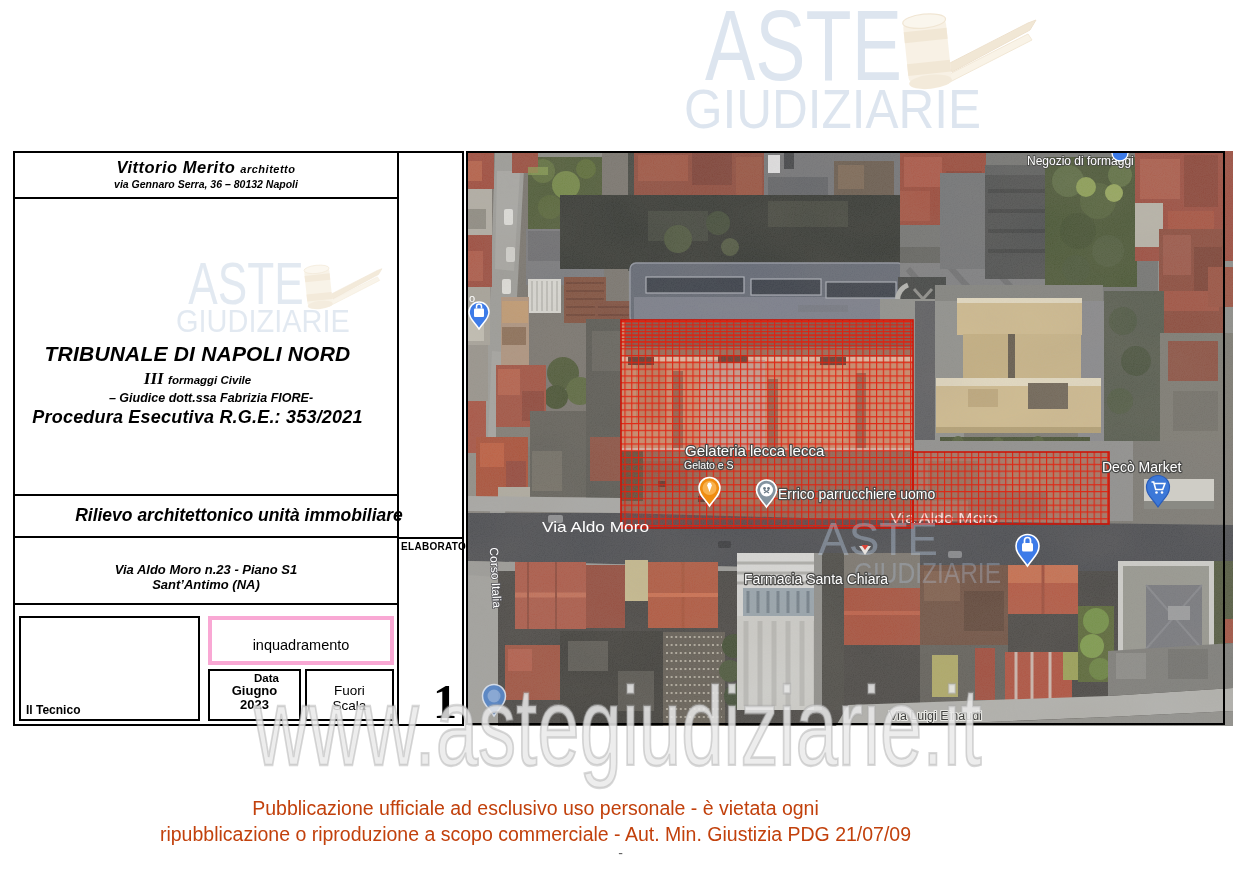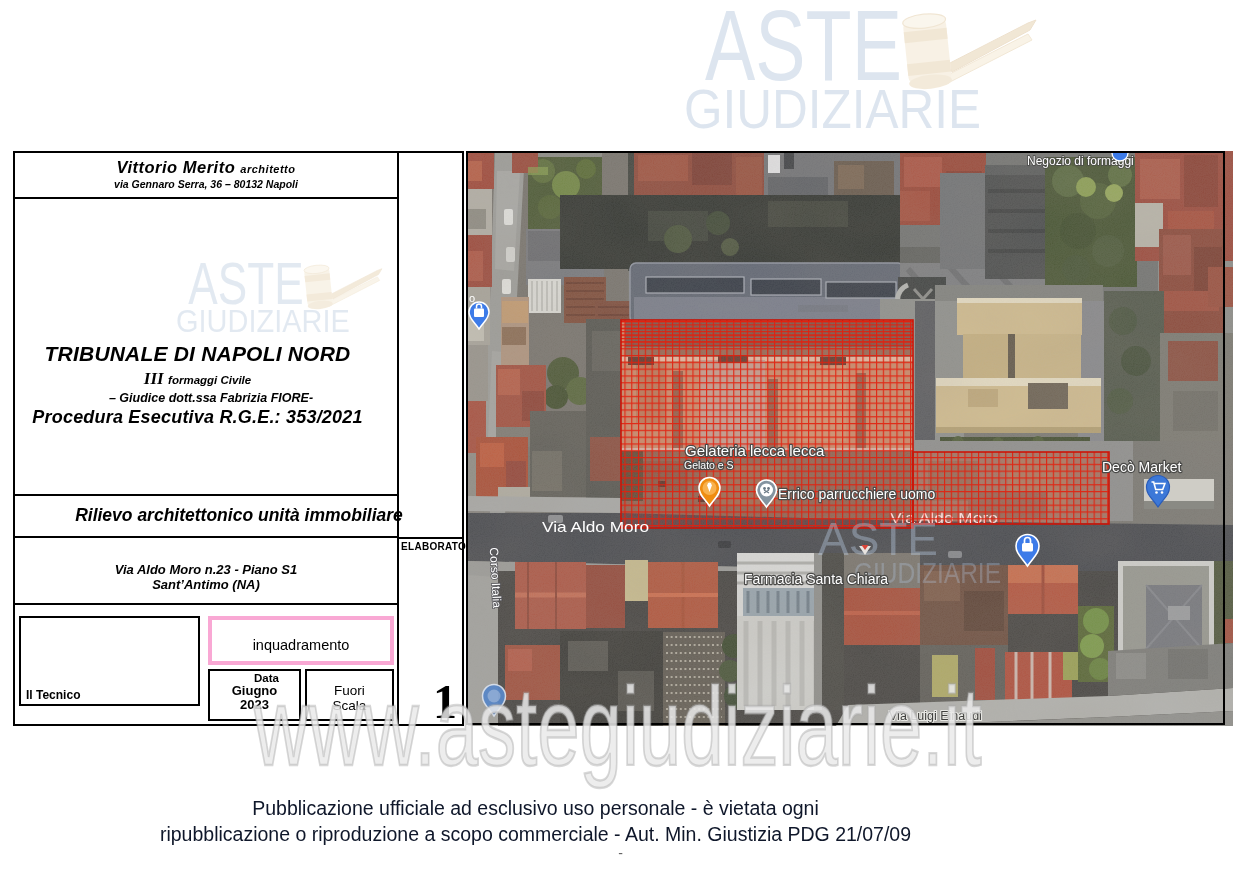--- a/index.html
+++ b/index.html
@@ -69,21 +69,21 @@
   <div class="bi" style="font-size:12.5px;margin-top:2px;padding-left:27px;">– Giudice dott.ssa Fabrizia FIORE-</div>
   <div class="bi" style="font-size:18px;margin-top:2px;letter-spacing:0.2px;">Procedura Esecutiva R.G.E.: 353/2021</div>
 </div>
 
 <div class="abs ctr bi" style="left:15px;top:505px;width:382px;font-size:17.5px;padding-left:33px;">Rilievo architettonico unità immobiliare</div>
 
 <div class="abs ctr bi" style="left:15px;top:562px;width:382px;font-size:13px;line-height:15px;">Via Aldo Moro n.23 - Piano S1<br>Sant’Antimo (NA)</div>
 
 <div class="abs" style="left:401px;top:541px;width:62px;font-size:10px;font-weight:bold;letter-spacing:0.3px;">ELABORATO</div>
 
-<div class="abs" style="left:19px;top:616px;width:181px;height:90px;border:2px solid #000;box-sizing:border-box;">
+<div class="abs" style="left:19px;top:616px;width:181px;height:105px;border:2px solid #000;box-sizing:border-box;">
   <div class="abs" style="left:5px;bottom:2px;font-weight:bold;font-size:12px;">Il Tecnico</div>
 </div>
 <div class="abs" style="left:208px;top:616px;width:186px;height:49px;border:4px solid #f9a8d4;box-sizing:border-box;">
   <div class="ctr" style="margin-top:17px;font-size:14.5px;">inquadramento</div>
 </div>
 <div class="abs" style="left:208px;top:669px;width:93px;height:52px;border:2px solid #000;box-sizing:border-box;">
   <div style="text-align:right;font-weight:bold;font-size:11.5px;padding:1px 20px 0 0;">Data</div>
   <div class="ctr" style="font-weight:bold;font-size:13px;line-height:14px;">Giugno<br>2023</div>
 </div>
 <div class="abs" style="left:305px;top:669px;width:89px;height:52px;border:2px solid #000;box-sizing:border-box;">
@@ -473,14 +473,14 @@
 </div>
 
 <div class="abs" style="left:466px;top:151px;width:759px;height:574px;border:2px solid #000;box-sizing:border-box;pointer-events:none;"></div>
 
 <div class="abs" style="left:250px;top:662px;width:740px;height:140px;overflow:visible;pointer-events:none;z-index:5;">
 <svg width="740" height="140">
 <text x="6" y="103" font-family="Liberation Sans" font-size="112" fill="rgba(234,234,234,0.85)" stroke="rgba(168,168,168,0.45)" stroke-width="2.4" transform="scale(0.62,1)" transform-origin="0 0" textLength="1174" lengthAdjust="spacingAndGlyphs">www.astegiudiziarie.it</text>
 </svg>
 </div>
 
-<div class="abs ctr" style="left:0px;top:795px;width:1071px;font-size:19.5px;color:#0f172a;line-height:26px;">Pubblicazione ufficiale ad esclusivo uso personale - è vietata ogni<br>ripubblicazione o riproduzione a scopo commerciale - Aut. Min. Giustizia PDG 21/07/09</div>
+<div class="abs ctr" style="left:0px;top:795px;width:1071px;font-size:19.5px;color:#c2410c;line-height:26px;">Pubblicazione ufficiale ad esclusivo uso personale - è vietata ogni<br>ripubblicazione o riproduzione a scopo commerciale - Aut. Min. Giustizia PDG 21/07/09</div>
 <div class="abs ctr" style="left:0px;top:845px;width:1241px;font-size:14px;color:#666;">-</div>
 
 </body></html>

